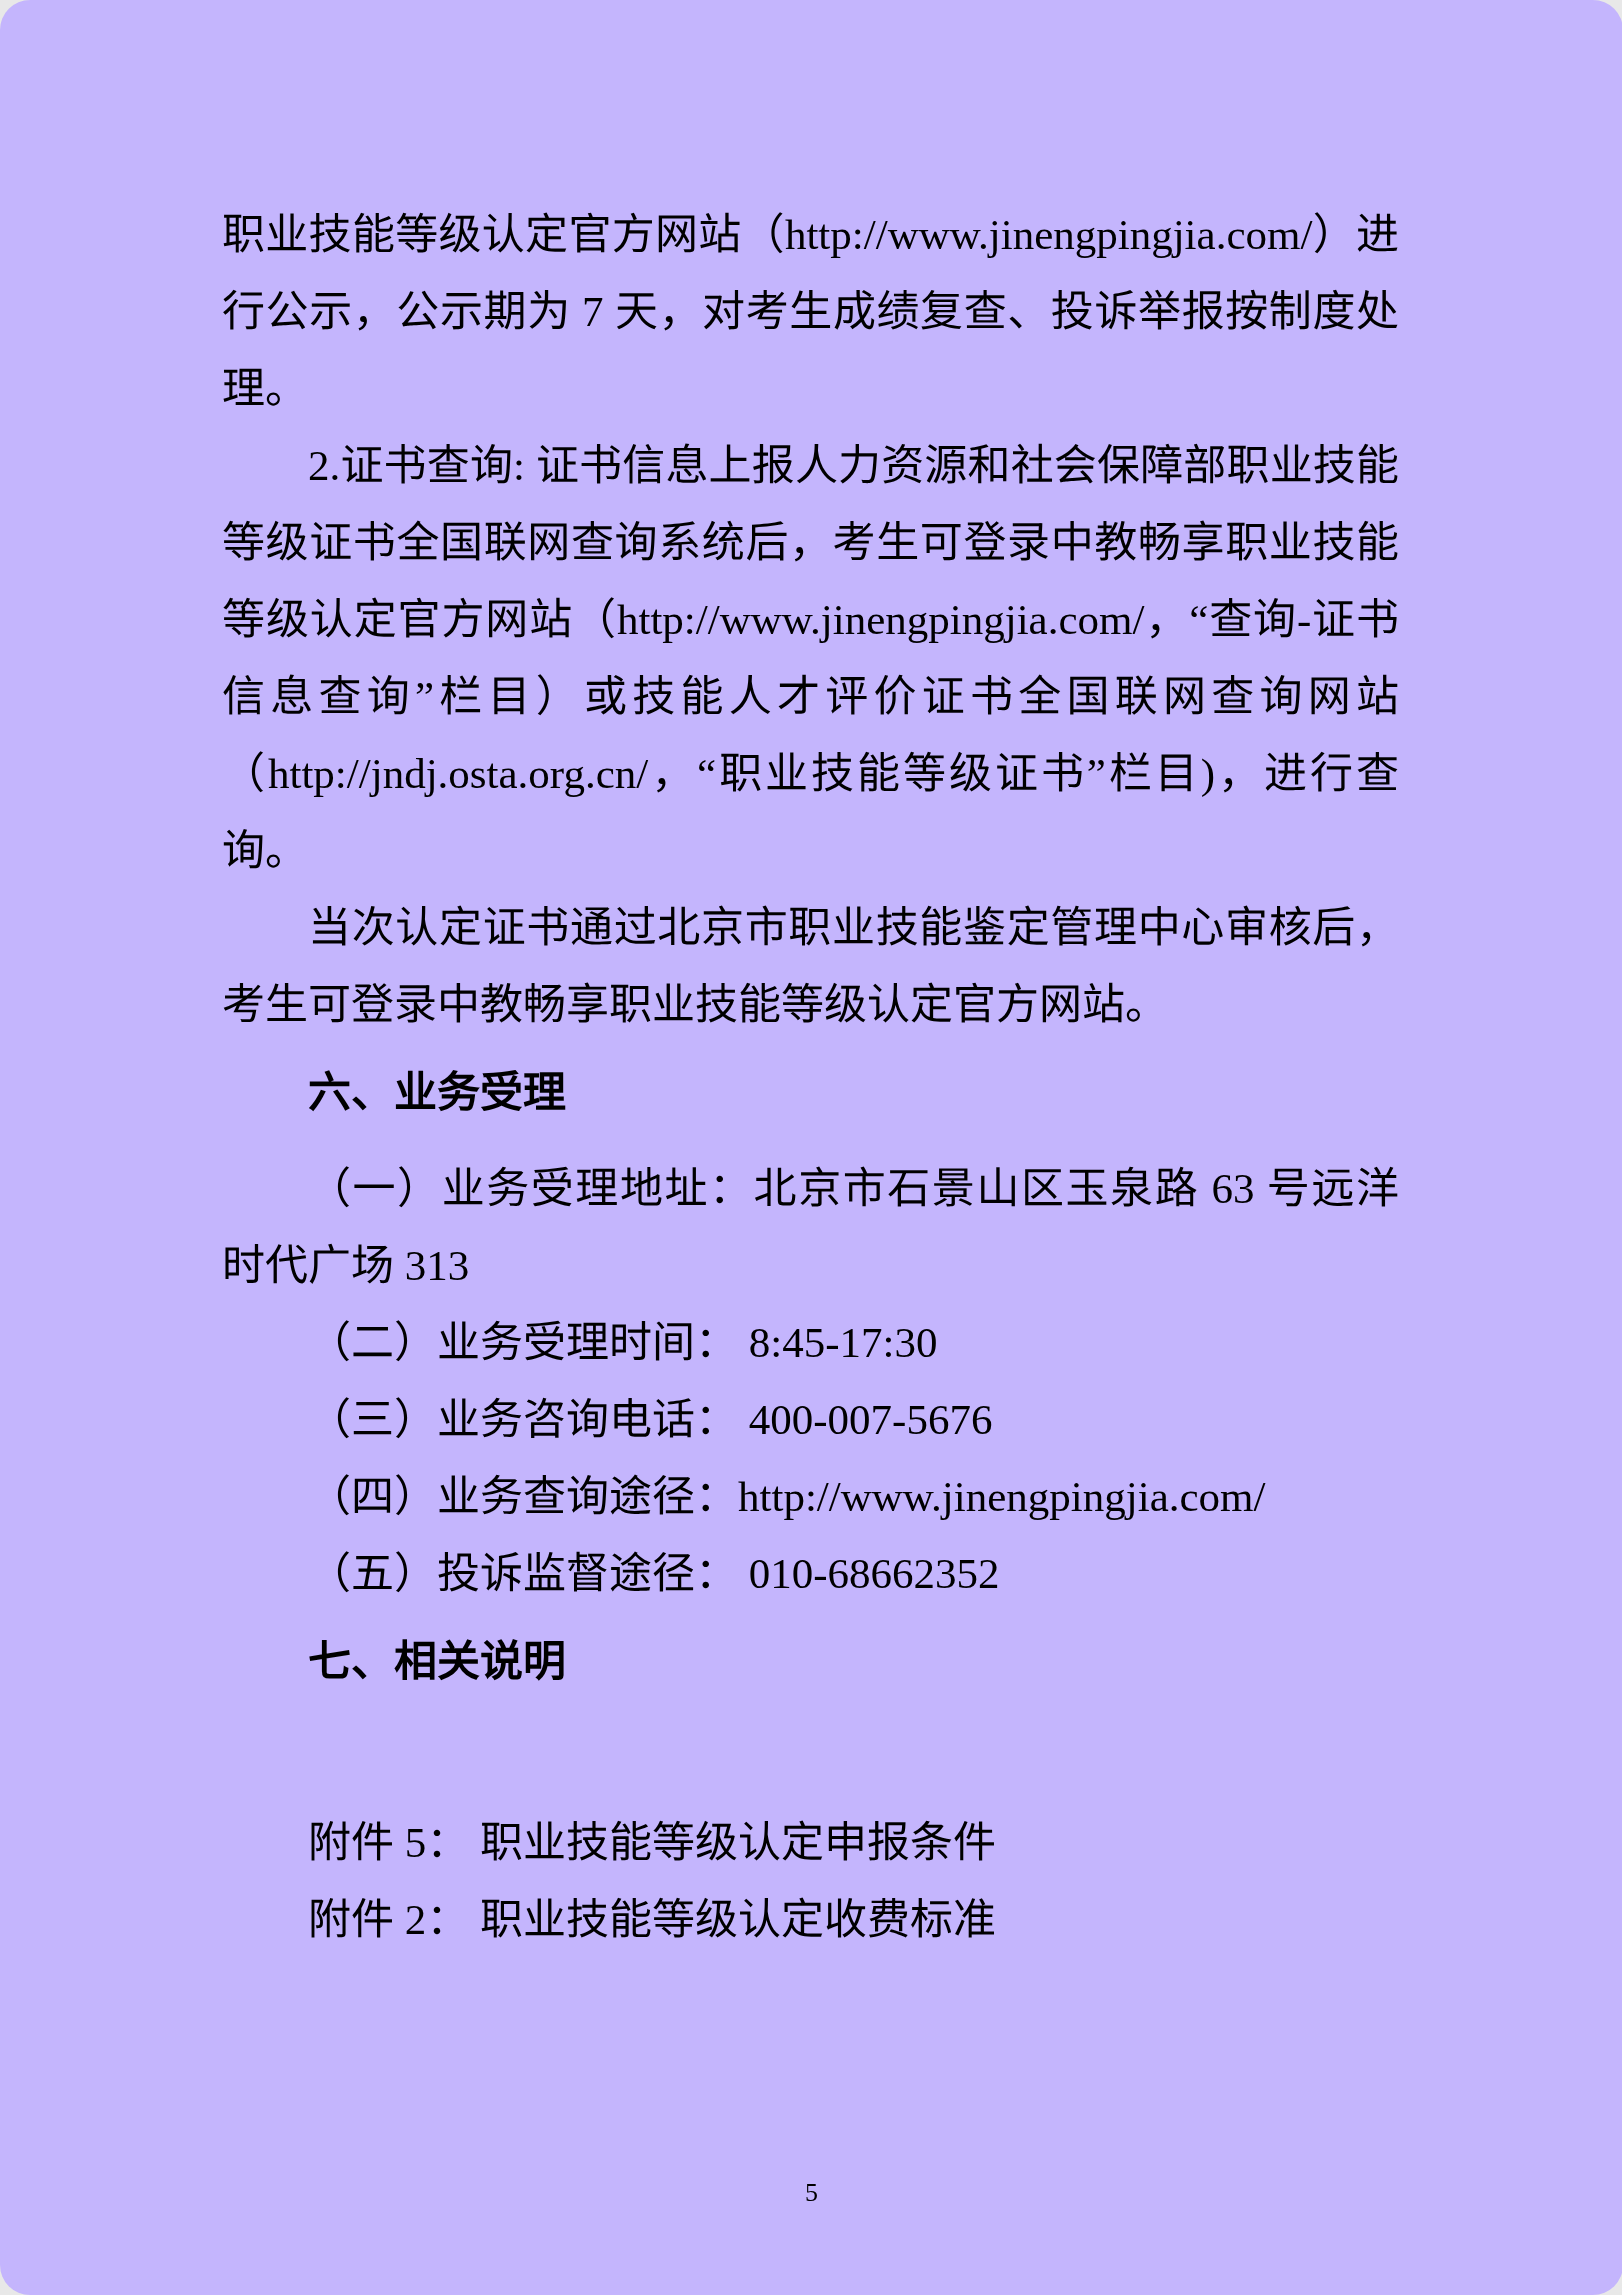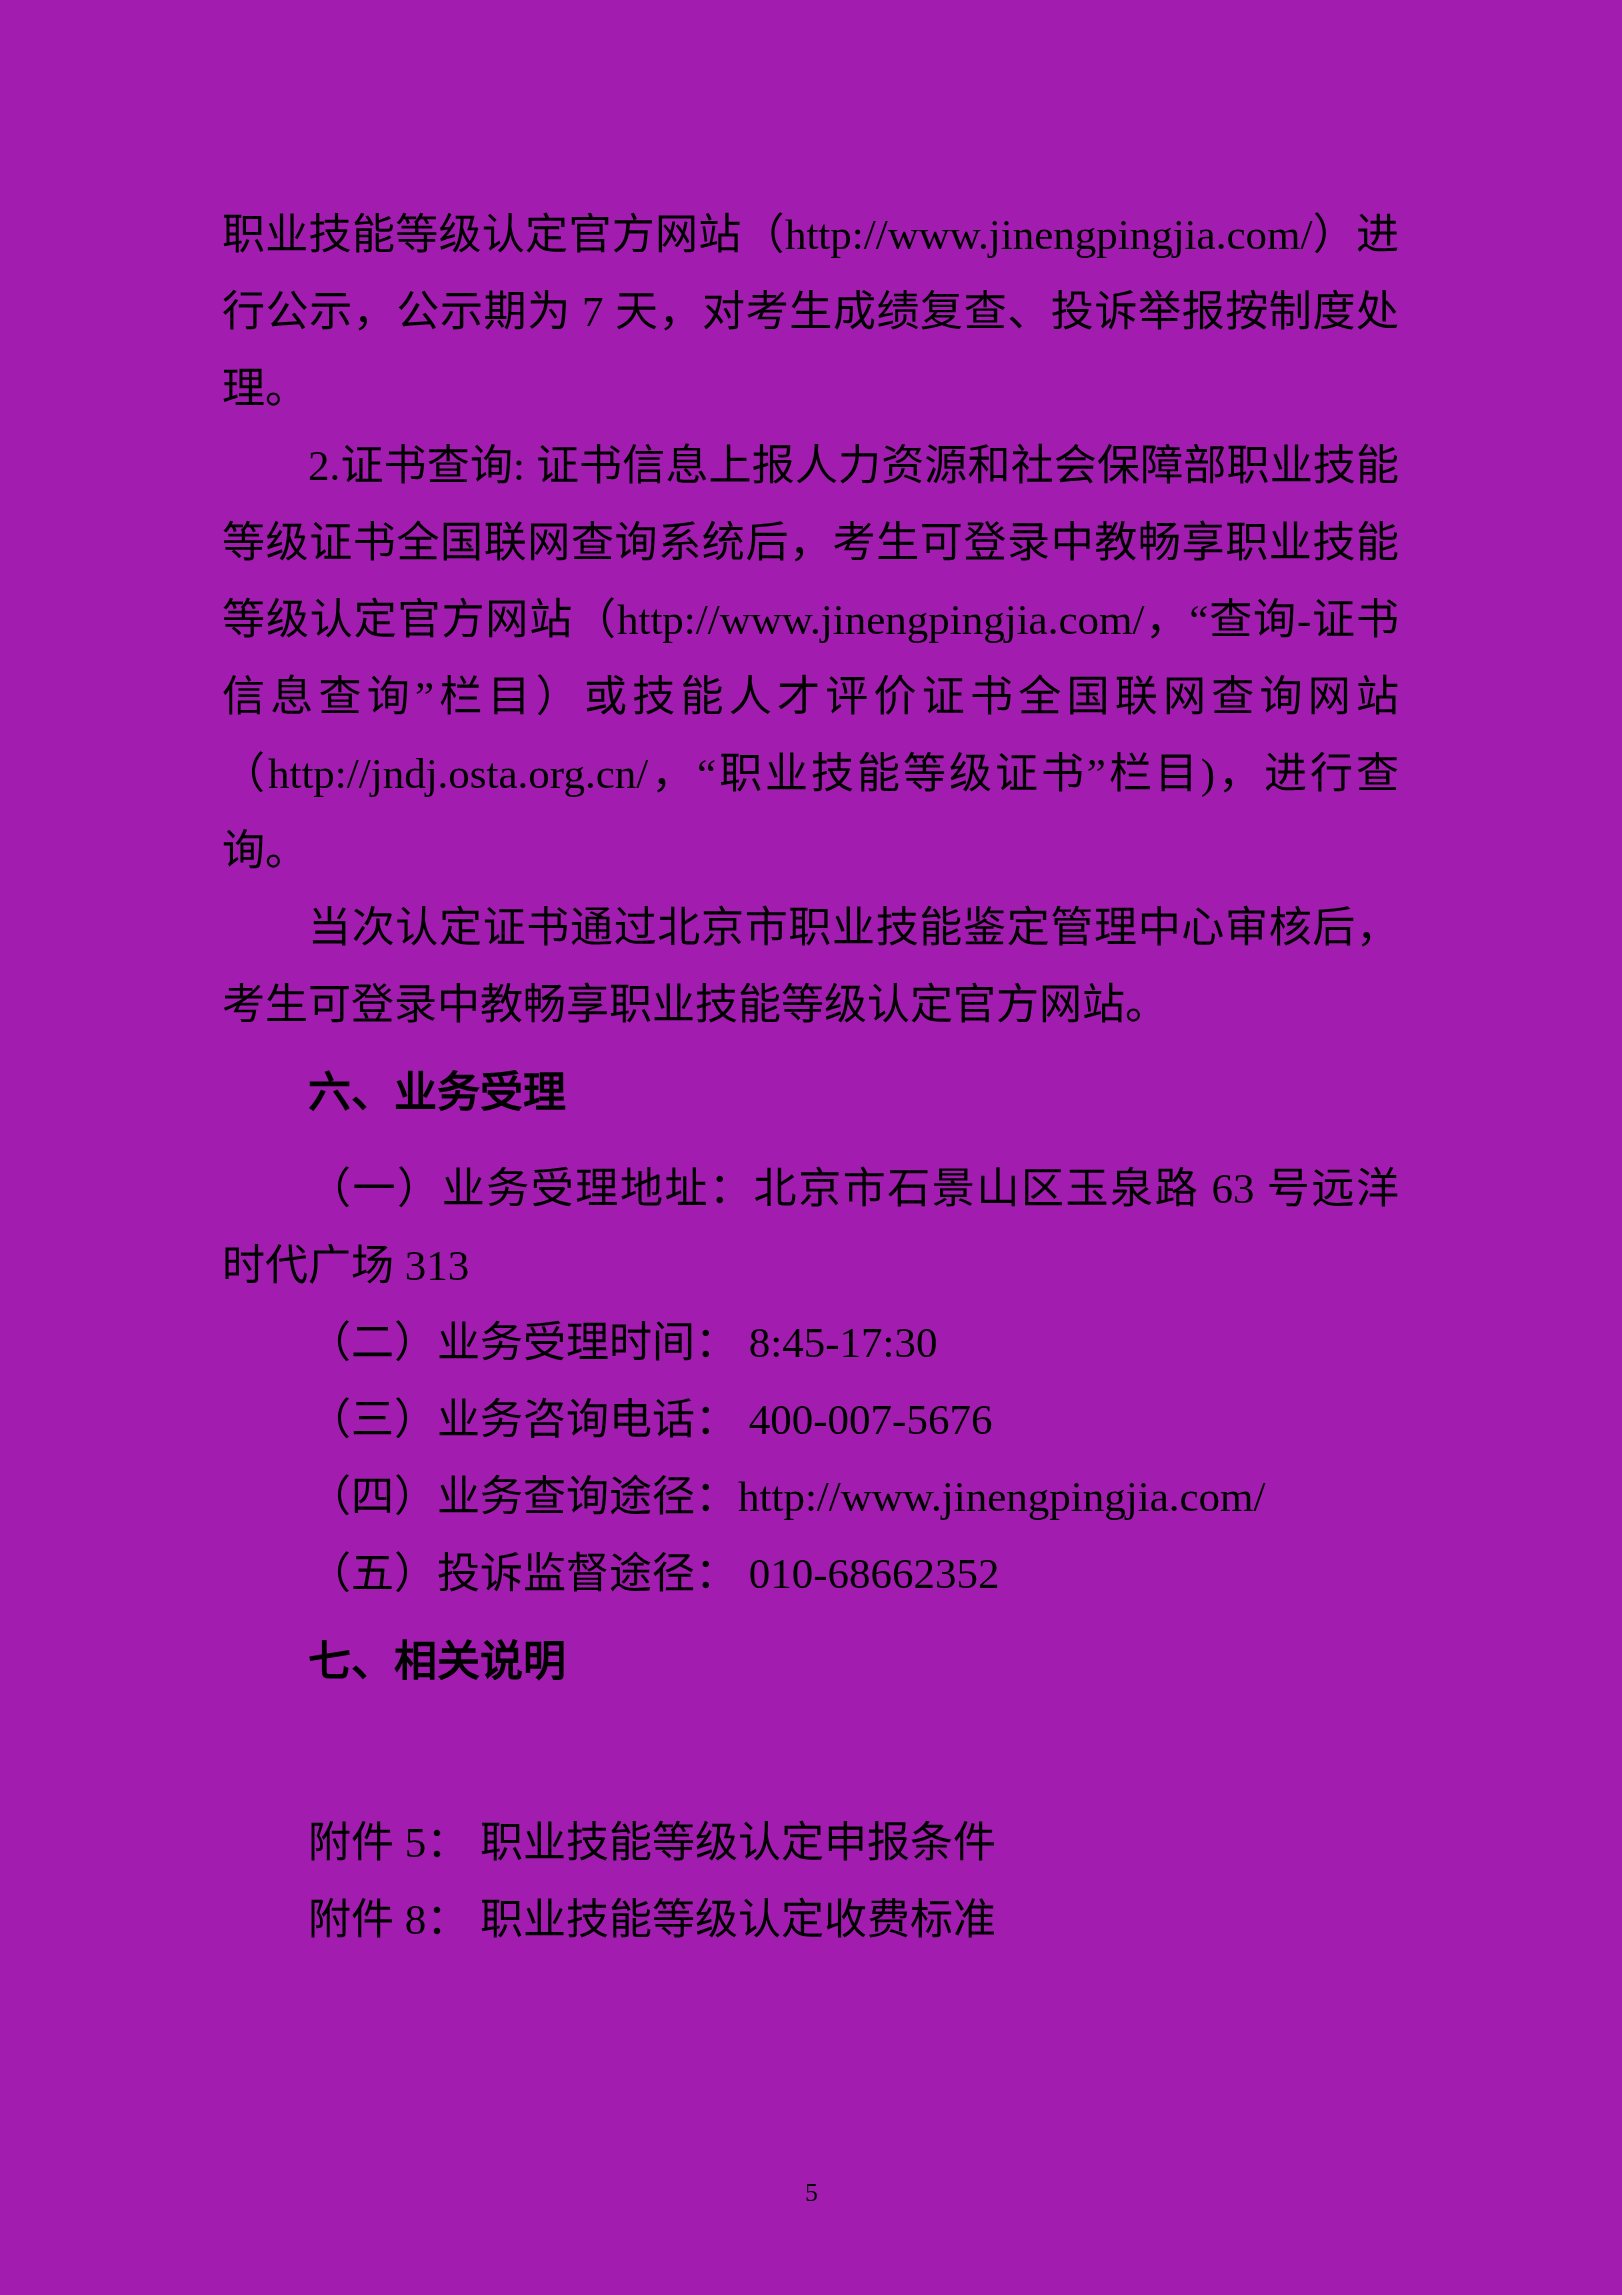--- a/index.html
+++ b/index.html
@@ -2,24 +2,25 @@
 <html lang="zh-CN" style="font-size:10.5px"><head>
 <meta charset="utf-8">
 <style>
   * { box-sizing: border-box; }
   html, body { margin: 0; padding: 0; background: #e8e8e8; }
   .page {
     position: relative;
     width: 1623px;
     height: 2295px;
     margin: 0 auto;
-    background: #a21caf;
+    background: #c4b5fd;
     font-family: "Liberation Serif", "DejaVu Serif", serif;
     color: #000000;
     overflow: hidden;
+    border-radius: 30px;
   }
   .content {
     position: absolute;
     left: 222px;
     top: 196px;
     width: 1177px;
     font-size: 43px;
     line-height: 77px;
     text-align: justify;
     text-align-last: left;
@@ -70,19 +71,19 @@
 
     <p class="para indent">（五）投诉监督途径： 010-68662352</p>
 
     <p class="heading">七、相关说明</p>
 
 
     <div class="spacer"></div>
 
     <p class="para indent">附件 5： 职业技能等级认定申报条件</p>
 
-    <p class="para indent">附件 8： 职业技能等级认定收费标准</p>
+    <p class="para indent">附件 2： 职业技能等级认定收费标准</p>
 
   </div>
 
   <div class="page-number">5</div>
 </div>
 
 
 </body></html>

